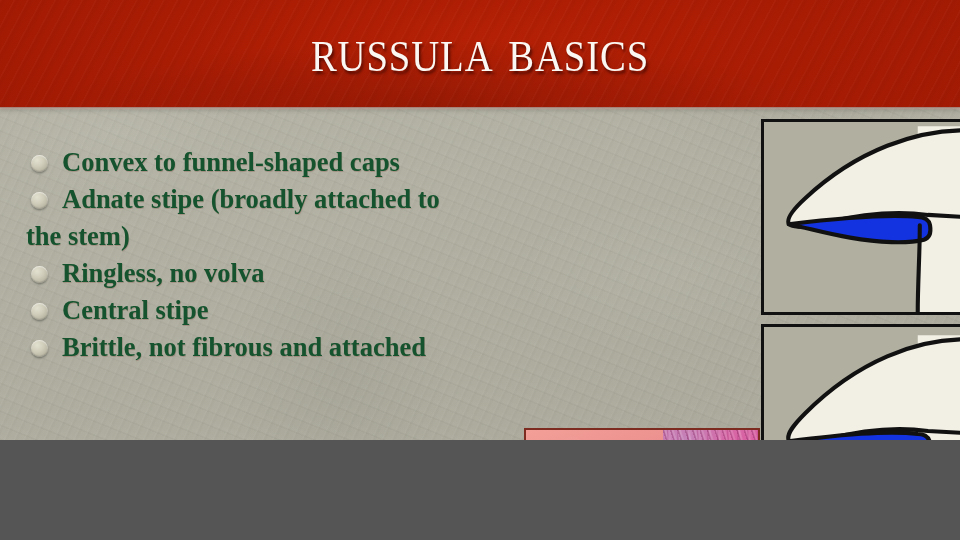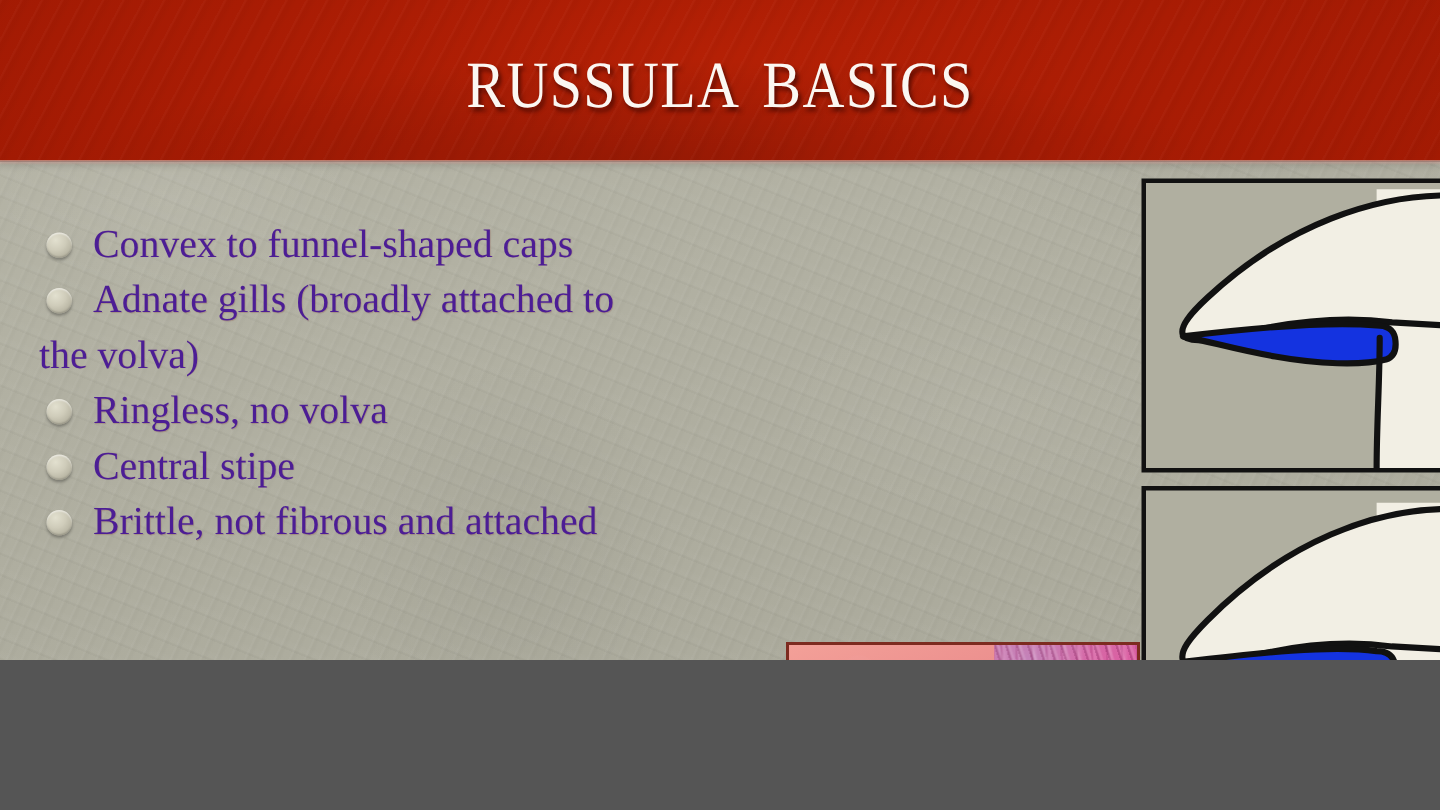--- a/index.html
+++ b/index.html
@@ -81,26 +81,27 @@
 
   
   #bullets {
     position: absolute;
     left: 26px;
     top: 144px;
     width: 500px;
   }
   .bullet-line {
     position: relative;
-    color: #4c1d95;
+    color: #14532d;
     font-family: "Liberation Serif", serif;
     font-size: 26.5px;
     line-height: 37px;
     white-space: nowrap;
     text-shadow: 0.5px 0.5px 0.5px rgba(120,40,30,0.22);
+    font-weight: bold;
   }
   .bullet-line.has-bullet { padding-left: 36px; }
   .bullet-line.cont { padding-left: 0px; }
 
   .bead {
     position: absolute;
     left: 5px;
     top: 11px;
     width: 17px;
     height: 17px;
@@ -194,24 +195,24 @@
   <div id="bullets">
 
     <div class="bullet-line has-bullet">
       <span class="bead"></span>
       <span>Convex to funnel-shaped caps</span>
     </div>
 
 
     <div class="bullet-line has-bullet">
       <span class="bead"></span>
-      <span>Adnate gills (broadly attached to</span>
-    </div>
-
-    <div class="bullet-line cont">the volva)</div>
+      <span>Adnate stipe (broadly attached to</span>
+    </div>
+
+    <div class="bullet-line cont">the stem)</div>
 
     <div class="bullet-line has-bullet">
       <span class="bead"></span>
       <span>Ringless, no volva</span>
     </div>
 
     <div class="bullet-line has-bullet">
       <span class="bead"></span>
       <span>Central stipe</span>
     </div>

